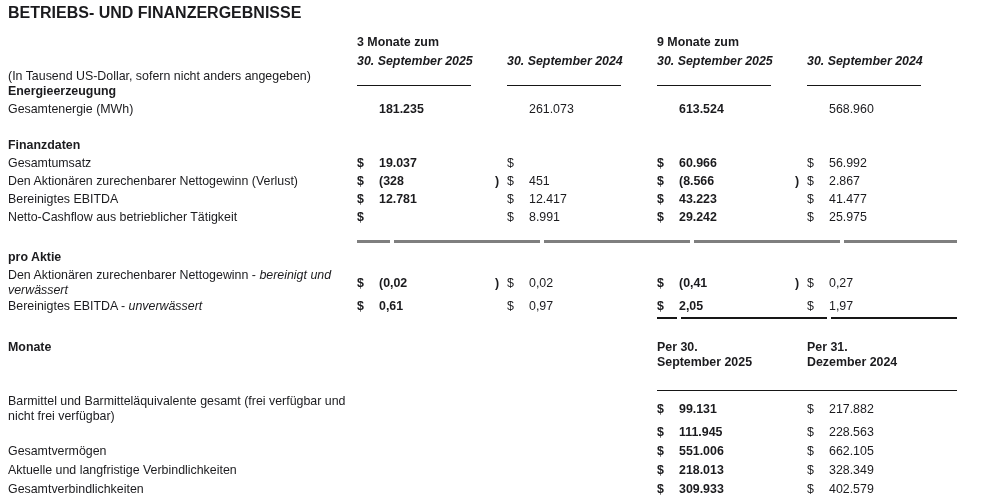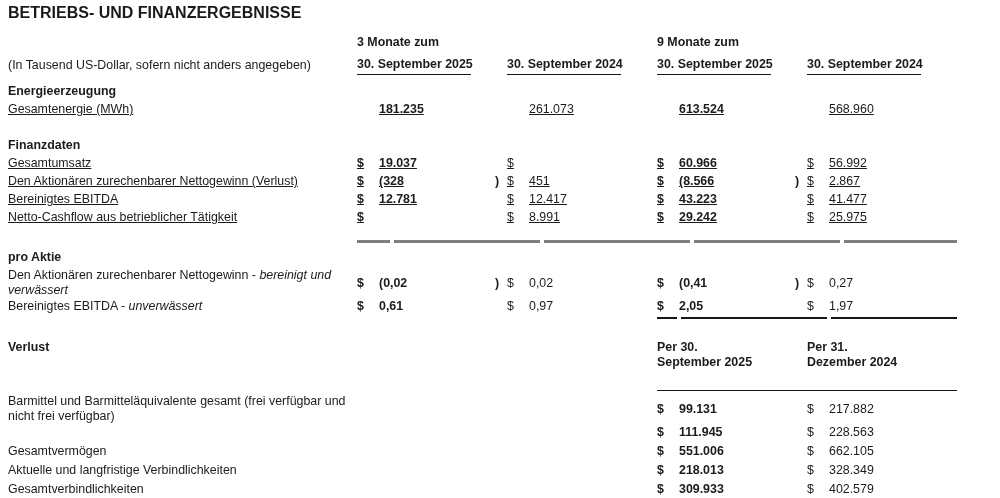--- a/index.html
+++ b/index.html
@@ -17,23 +17,23 @@
     grid-template-columns:349px 150px 150px 150px 150px;
   }
   .b { font-weight:bold; }
   .it { font-style:italic; }
   .title { font-weight:bold; font-size:16px; line-height:15px; }
 
   
   .hdr-groups { margin-top:15px; height:19px; align-items:start; }
   .hdr-dates  { height:21px; align-items:end; }
   .hdr-dates .sub { padding-bottom:3px; }
-  .dcell { position:relative; font-weight:bold; padding-bottom:4px; white-space:nowrap; }
+  .dcell { position:relative; font-weight:bold; padding-bottom:18px; white-space:nowrap;font-style:italic; }
   .dcell::after { content:""; position:absolute; left:0; bottom:0; width:114px; border-top:1.6px solid #161616; }
-  .row  { height:18px; line-height:18px; align-items:start;text-decoration:underline; }
+  .row  { height:18px; line-height:18px; align-items:start; }
   .lbl  { padding-right:6px; }
 
   .money { display:grid; grid-template-columns:22px 1fr 12px; }
   .money .v { white-space:nowrap; }
 
   
   .gline { display:flex; gap:4px; height:3px; }
   .gline::before { content:""; width:33px; background:#7f7f7f; }
   .gline::after  { content:""; flex:1; background:#7f7f7f; }
   .grules { margin-top:14px; }
@@ -273,21 +273,21 @@
 
 <div class="grid ps-underline">
   <div></div>
   <div></div>
   <div></div>
   <div class="bline"></div>
   <div class="bline"></div>
 </div>
 
 <div class="grid bal-hdr">
-  <div class="bhead b">Verlust</div>
+  <div class="bhead b">Monate</div>
   <div class="bal-col-hdr c4">
       <div>Per 30.</div>
       <div>September 2025</div>
     </div>
   <div class="bal-col-hdr c5">
       <div>Per 31.</div>
       <div>Dezember 2024</div>
     </div>
 </div>
 

